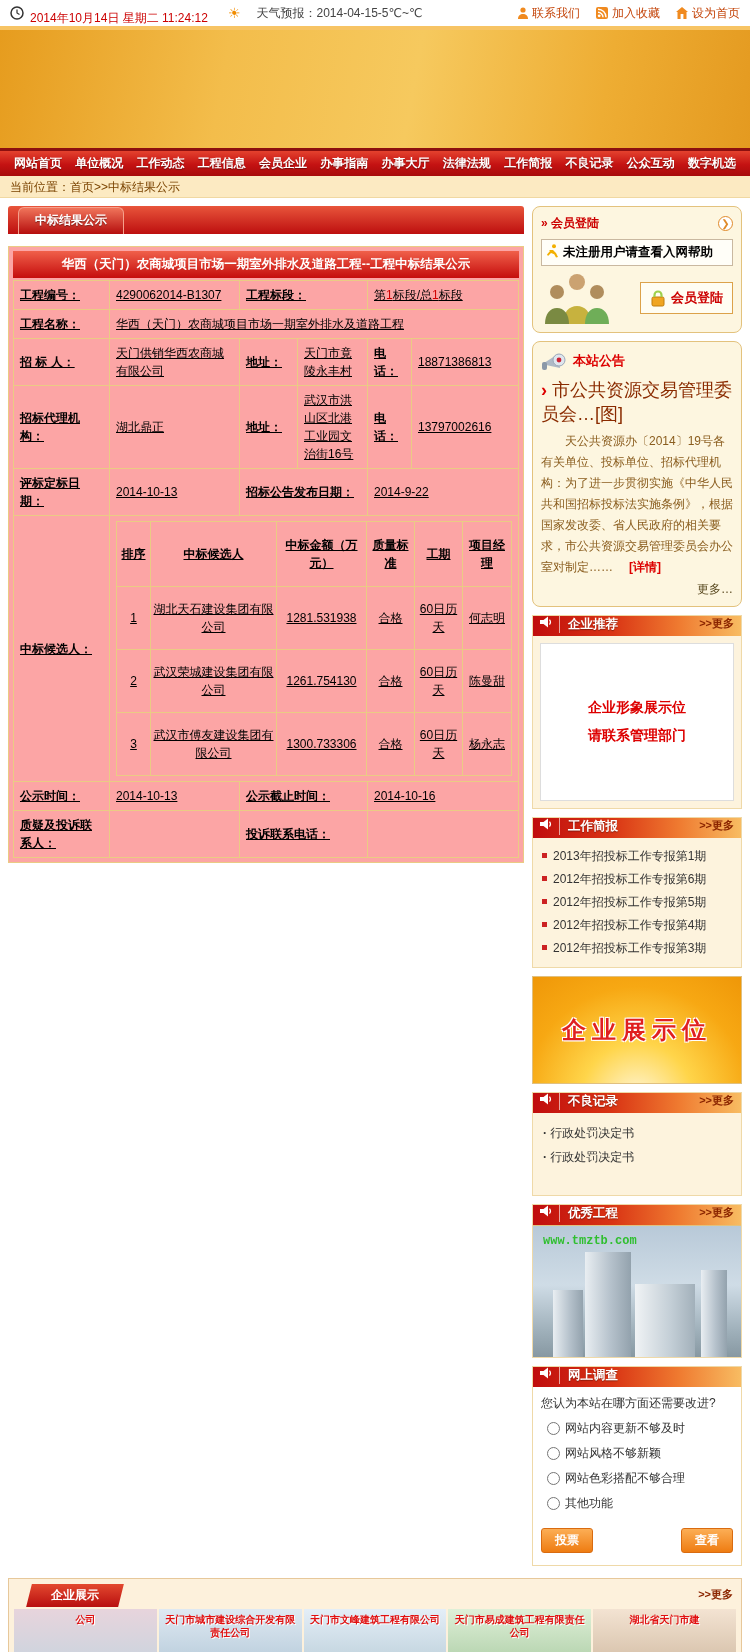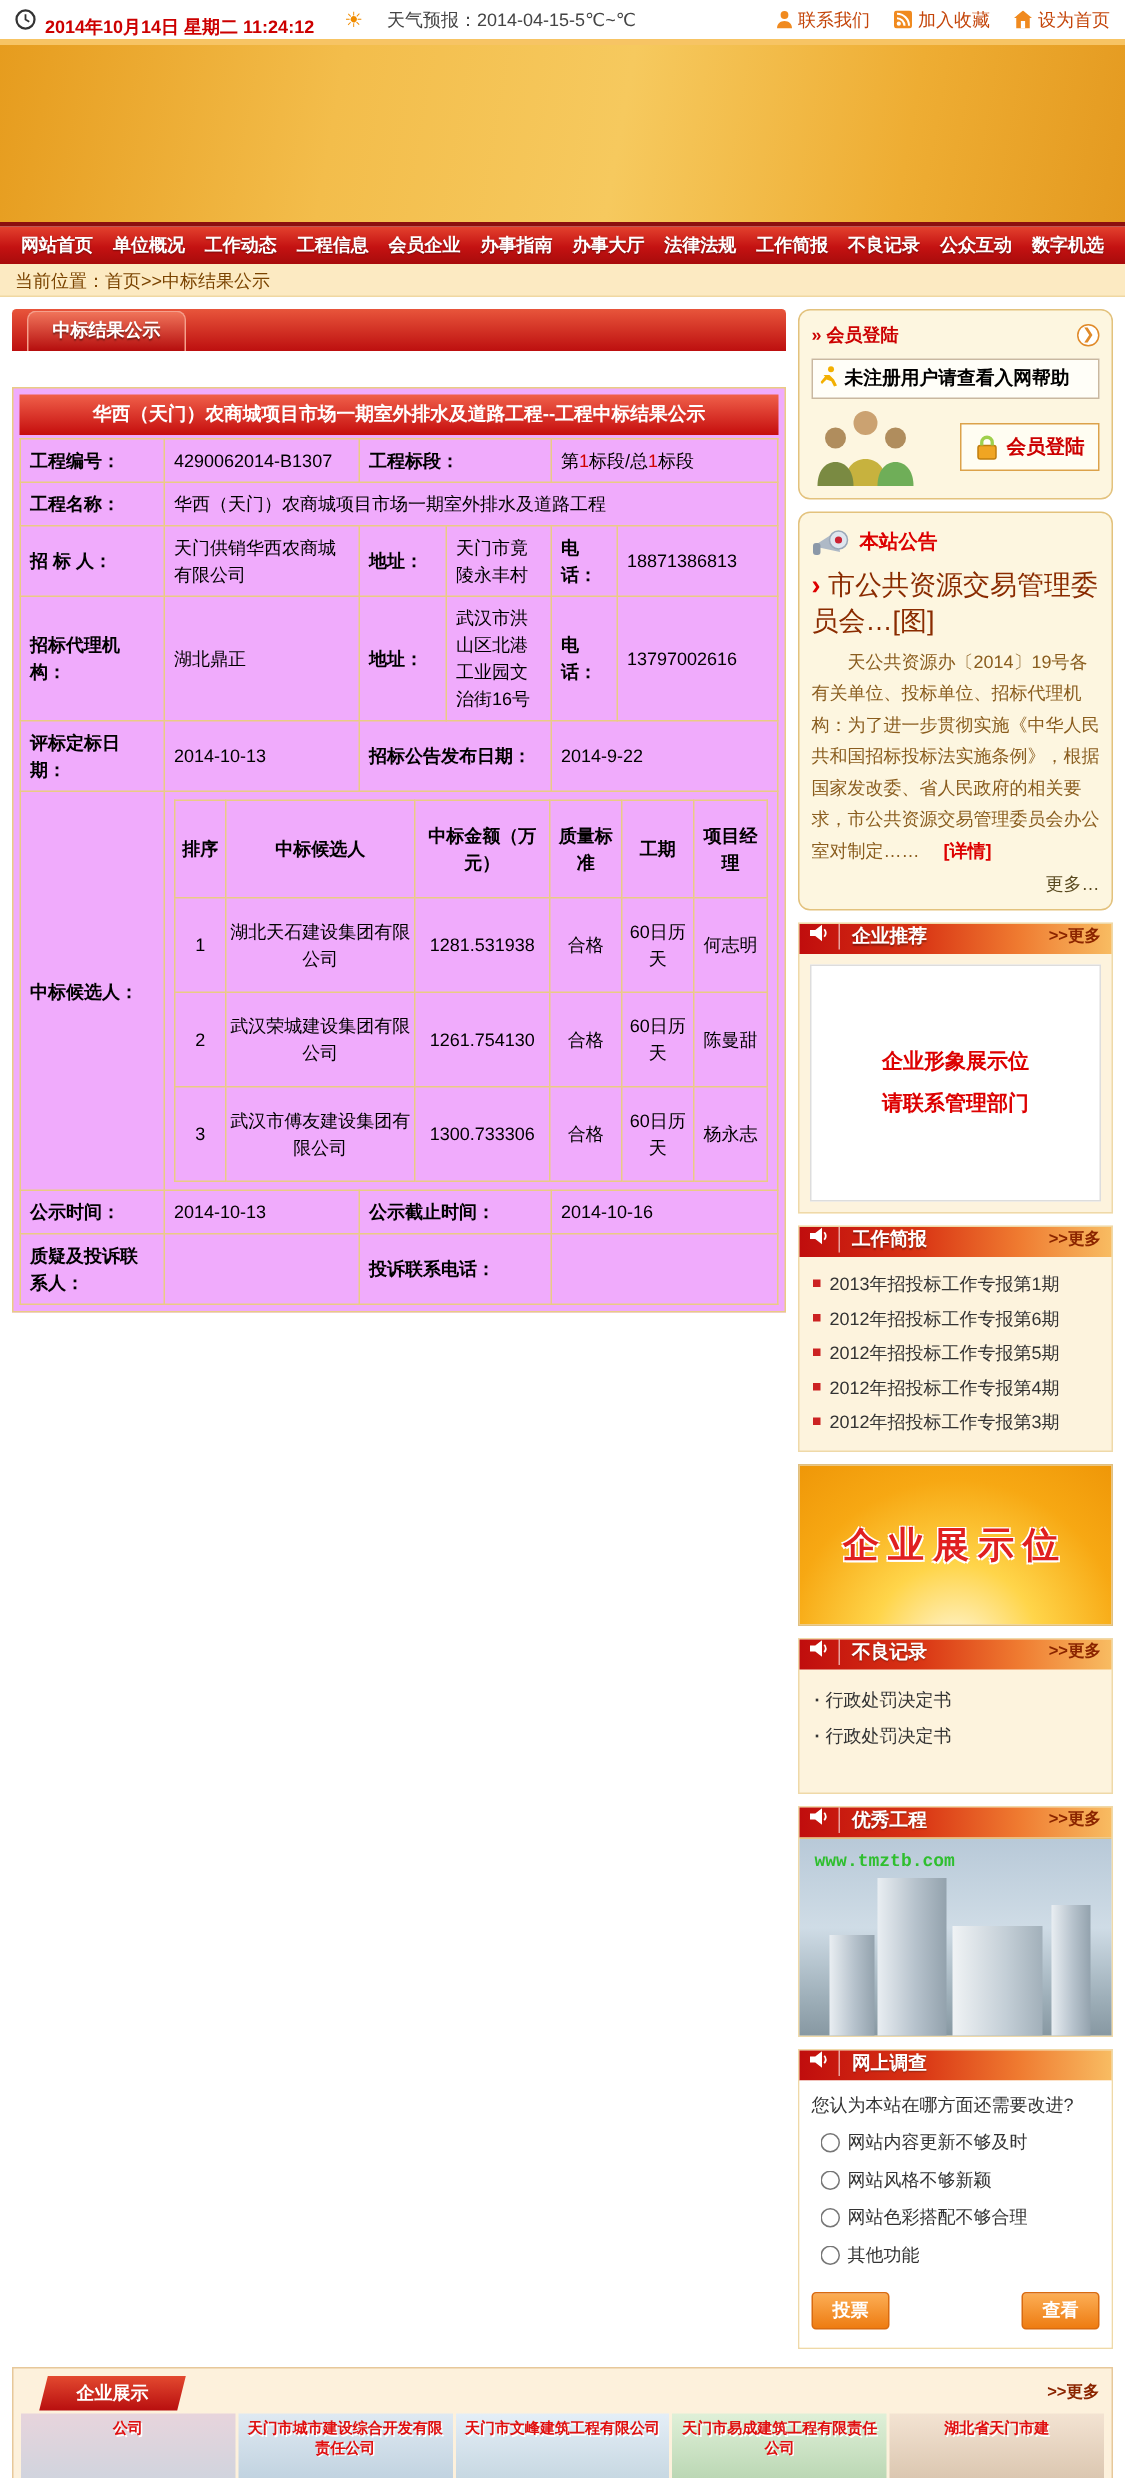--- a/index.html
+++ b/index.html
@@ -3,44 +3,44 @@
 <meta charset="utf-8">
 <style>
   * { box-sizing: border-box; margin: 0; padding: 0; }
   body {
     width: 750px; margin: 0 auto; background: #fff;
     font-family: "Liberation Sans", "DejaVu Sans", sans-serif;
     font-size: 12px; color: #000;
   }
   
   .topbar { height: 26px; display: flex; align-items: center; padding: 0 10px; background: #fff; gap: 6px; }
-  .topbar .date { color: #cc0000; font-weight: bold; margin-top: 11px; }
+  .topbar .date { color: #cc0000; font-weight: normal; margin-top: 11px; }
   .topbar .weather { color: #444; margin-left: 10px; }
   .topbar .right { margin-left: auto; display: flex; align-items: flex-start; gap: 16px; }
   .toplink { display: flex; align-items: center; gap: 4px; color: #c4450a; text-decoration: none; cursor: pointer; }
   .sun { color: #f08c00; font-size: 14px; margin-left: 14px; }
   .gold-strip { height: 4px; background: #f7c464; }
   
   .banner { height: 118px; background: linear-gradient(100deg, #e69c1e 0%, #f3bd4b 30%, #f6c95e 55%, #eead33 80%, #e49a20 100%); }
   
   .nav { height: 28px; display: flex; align-items: center; justify-content: space-between; padding: 0 14px;
          background: linear-gradient(#e4422e 0%, #c41212 55%, #a80b0b 100%); border-top: 3px solid #8c0f0f; }
   .nav a { color: #fff; font-weight: bold; text-decoration: none; font-size: 12px; white-space: nowrap; cursor: pointer; text-shadow: 0 1px 1px rgba(0,0,0,.4); }
   
   .crumb { height: 22px; line-height: 22px; background: #fceac2; color: #7a4300; padding-left: 10px; border-bottom: 1px solid #f0d8a2; }
   
   .main { display: flex; gap: 8px; padding: 8px; align-items: flex-start; min-height: 1092px; }
   .left-col { width: 516px; }
   .sidebar { width: 210px; display: flex; flex-direction: column; gap: 8px; }
   
   .tabbar { height: 28px; background: linear-gradient(#e8553b, #bd0f0f); border-radius: 3px 3px 0 0; display: flex; align-items: flex-end; padding-left: 10px; }
   .tab { background: linear-gradient(#f0745a, #b50d0d); color: #fff; font-weight: bold; padding: 4px 16px 5px; border-radius: 6px 6px 0 0; border: 1px solid #f5a08c; border-bottom: none; text-shadow: 0 1px 1px rgba(0,0,0,.4); }
-  .content-box { border: 1px solid #eacb84; margin-top: 24px; padding: 4px; background: #f0abfc; }
+  .content-box { border: 1px solid #eacb84; margin-top: 12px; padding: 4px; background: #fca5a5; }
   .notice-title { background: linear-gradient(#f0604a, #c50d0d); color: #fff; font-weight: bold; text-align: center; padding: 5px 4px; font-size: 12.5px; }
-  table.info { width: 100%; border-collapse: collapse; table-layout: fixed; margin-top: 2px; }
+  table.info { width: 100%; border-collapse: collapse; table-layout: fixed; margin-top: 2px; text-decoration: underline; }
   table.info td { border: 1px solid #eacb84; padding: 5px 6px; font-size: 12px; vertical-align: middle; word-break: break-all; line-height: 1.5; }
   td.lab { font-weight: bold; }
   .red { color: #d00000; }
   table.cand { width: 100%; border-collapse: collapse; }
   table.cand th, table.cand td { border: 1px solid #eacb84; text-align: center; font-size: 12px; padding: 13px 2px; word-break: break-all; }
   table.cand th { font-weight: bold; padding: 14px 2px; }
   .cand-wrap { padding: 7px; }
   
   .cream-box { border: 1px solid #e3c27d; border-radius: 8px; background: #fdf6e0; padding: 8px; }
   .login-head { display: flex; align-items: center; color: #c00; font-weight: bold; }

